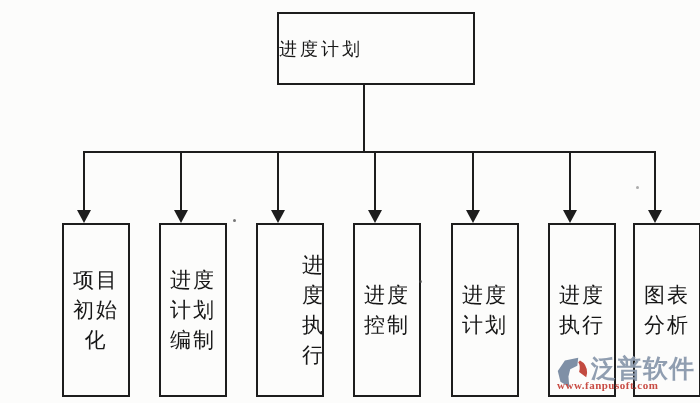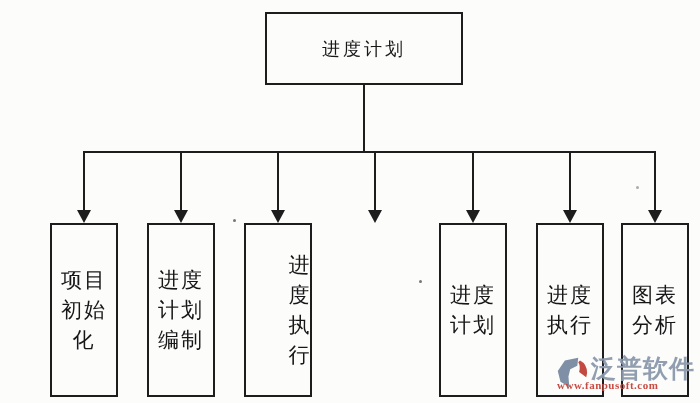--- a/index.html
+++ b/index.html
@@ -6,22 +6,22 @@
   .stage {
     position:relative; width:700px; height:403px;
     background:#fcfcfb; overflow:hidden;
     font-family:"Liberation Serif","DejaVu Serif",serif;
     color:#171717;
   }
   .stage svg.connectors { position:absolute; left:0; top:0; }
   .box {
     position:absolute; box-sizing:border-box;
     border:2px solid #1d1d1d;
-    display:flex; align-items:center; justify-content:center;
-    text-align:center; background:transparent;
+    display:flex; align-items:center; 
+    text-align:center; background:transparent;margin-left:12px;
   }
   .root-box {
     left:265px; top:12px; width:198px; height:73px;
     font-size:18px; letter-spacing:3px;
   }
   .child-box { top:223px; width:68px; height:174px; font-size:21px; }
   .child-box .lbl {
     display:block; width:48px; margin:0 auto;
     word-break:break-all; line-height:30px; letter-spacing:2px;
   }
@@ -84,20 +84,23 @@
 
   <div class="box child-box c1">
     <span class="lbl">项目初始化</span>
   </div>
   <div class="box child-box c2">
     <span class="lbl">进度计划编制</span>
   </div>
   <div class="box child-box c3">
     <span class="lbl">进度执行</span>
   </div>
+  <div class="box child-box c4">
+    <span class="lbl">进度控制</span>
+  </div>
   <div class="box child-box c5">
     <span class="lbl">进度计划</span>
   </div>
   <div class="box child-box c6">
     <span class="lbl">进度执行</span>
   </div>
   <div class="box child-box c7">
     <span class="lbl">图表分析</span>
   </div>
 

